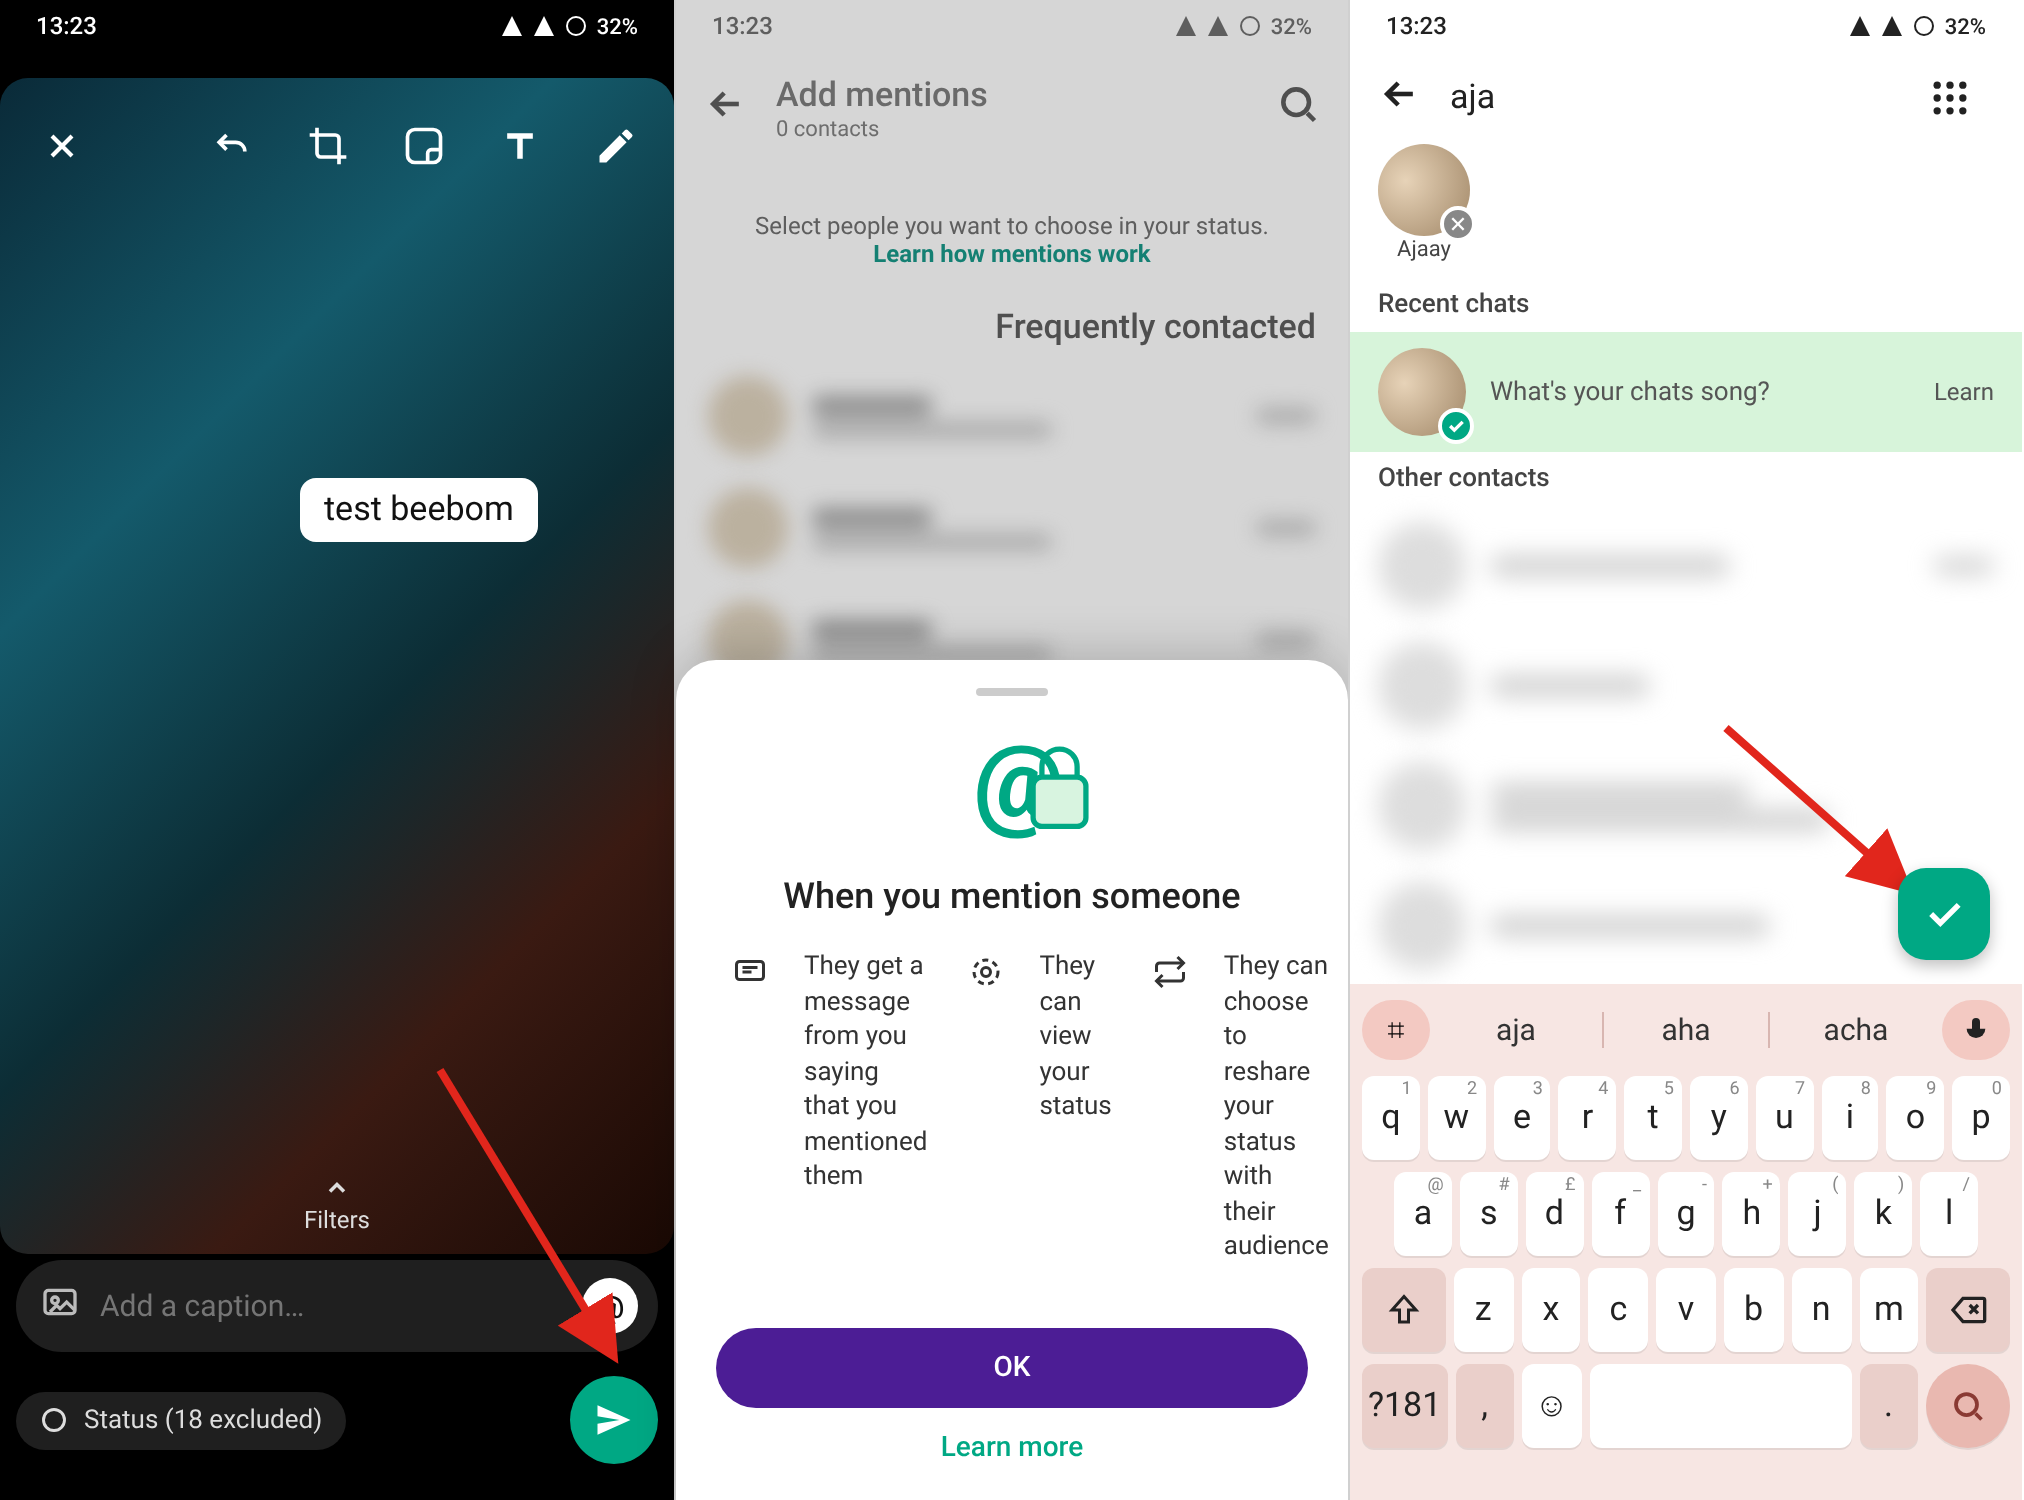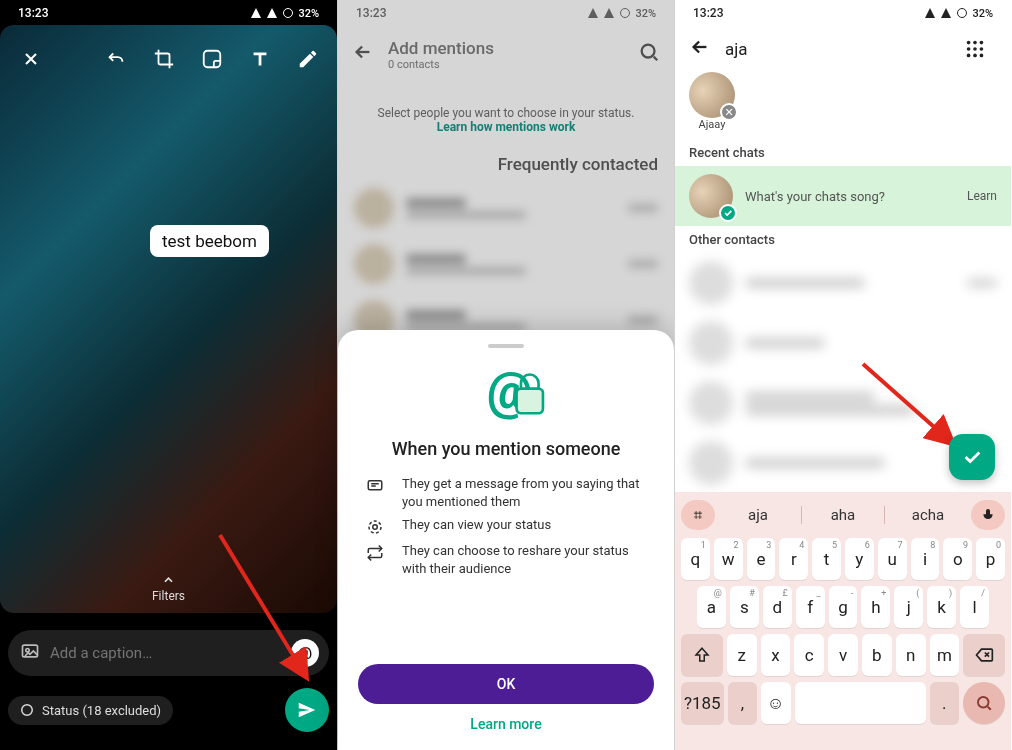--- a/index.html
+++ b/index.html
@@ -11,21 +11,21 @@
   
   .statusbar { height: 26px; display: flex; align-items: center; justify-content: space-between; padding: 0 18px; font-size: 12px; font-weight: 500; }
   .sb-right { display: flex; gap: 4px; align-items: center; }
   .sb-right svg { width: 12px; height: 12px; }
   .sb-bat { font-size: 11px; }
 
   
   .p1 { background: #000; color: #fff; }
   .p1 .statusbar { color: #fff; }
   .p1 .photo {
-    position: absolute; top: 25px; left: 0; right: 0; height: 588px;
+    position: absolute; top: 39px; left: 0; right: 0; height: 588px;
     border-radius: 14px;
     background: linear-gradient(135deg, #0a2a38 0%, #145a6b 30%, #0c2d35 55%, #3a1a12 75%, #1a0904 100%);
     overflow: hidden;
   }
   .p1 .toolbar {
     position: absolute; top: 10px; left: 0; right: 0; height: 48px;
     display: flex; align-items: center; padding: 0 14px;
   }
   .p1 .close { width: 34px; height: 34px; display: flex; align-items: center; justify-content: center; color:#fff; }
   .p1 .tools { margin-left: auto; display: flex; gap: 18px; }
@@ -75,21 +75,21 @@
   .p2 .c-meta { width:30px; height:8px; background:#bbb; border-radius:4px;}
 
   .p2 .sheet {
     position:absolute; left:0; right:0; bottom:0; height:420px;
     background:#fff; border-radius:20px 20px 0 0; padding:14px 20px 18px;
     box-shadow:0 -4px 24px rgba(0,0,0,.18); display:flex; flex-direction:column;
   }
   .p2 .sheet .grab { width:36px; height:4px; background:#ccc; border-radius:2px; margin:0 auto 14px;}
   .p2 .sheet .icon-hero { display:flex; justify-content:center; margin-bottom:14px;}
   .p2 .sheet h2 { font-size:18px; color:#222; text-align:center; font-weight:500; margin-bottom:16px;}
-  .p2 .bullets { display:flex; flex-direction:column; gap:6px; padding:0 6px;}
+  .p2 .bullets { display:flex; flex-direction:row; gap:18px; padding:0 6px;}
   .p2 .bullet { display:flex; gap:16px; font-size:13px; color:#333; line-height:1.35;}
   .p2 .bullet .bi { width:22px; flex:none; color:#333; display:flex; justify-content:center; padding-top:2px;}
   .p2 .ok-btn {
     margin-top:auto; height:40px; border-radius:20px; background:#4c1d95; color:#fff;
     font-size:14px; font-weight:500; display:flex; align-items:center; justify-content:center;
   }
   .p2 .learn { text-align:center; color:#00a884; font-size:14px; font-weight:500; margin-top:12px;}
 
   
   .p3 { background:#fff; }
@@ -512,21 +512,21 @@
           </div>
         <div id="kbr3" style="display:contents"><div class="key">z</div><div class="key">x</div><div class="key">c</div><div class="key">v</div><div class="key">b</div><div class="key">n</div><div class="key">m</div></div>
         <div class="key wide">
             <svg width="20" height="20" viewBox="0 0 24 24" fill="none" stroke="#222" stroke-width="2">
               <path d="M21 5H9l-6 7 6 7h12a1 1 0 001-1V6a1 1 0 00-1-1z"></path>
               <path d="M13 9l5 5M18 9l-5 5"></path>
             </svg>
           </div>
       </div>
       <div class="row">
-        <div class="key pink" style="flex:1.3">?185</div>
+        <div class="key pink" style="flex:1.3">?181</div>
         <div class="key pink" style="flex:0.9">,</div>
         <div class="key" style="flex:0.9">☺</div>
         <div class="key widest"></div>
         <div class="key pink" style="flex:0.9">.</div>
         <div class="key circle search">
           <svg width="18" height="18" viewBox="0 0 24 24" fill="none" stroke="#8a3a33" stroke-width="2.5">
               <circle cx="11" cy="11" r="7"></circle>
               <path d="M21 21l-4-4"></path>
             </svg>
         </div>

